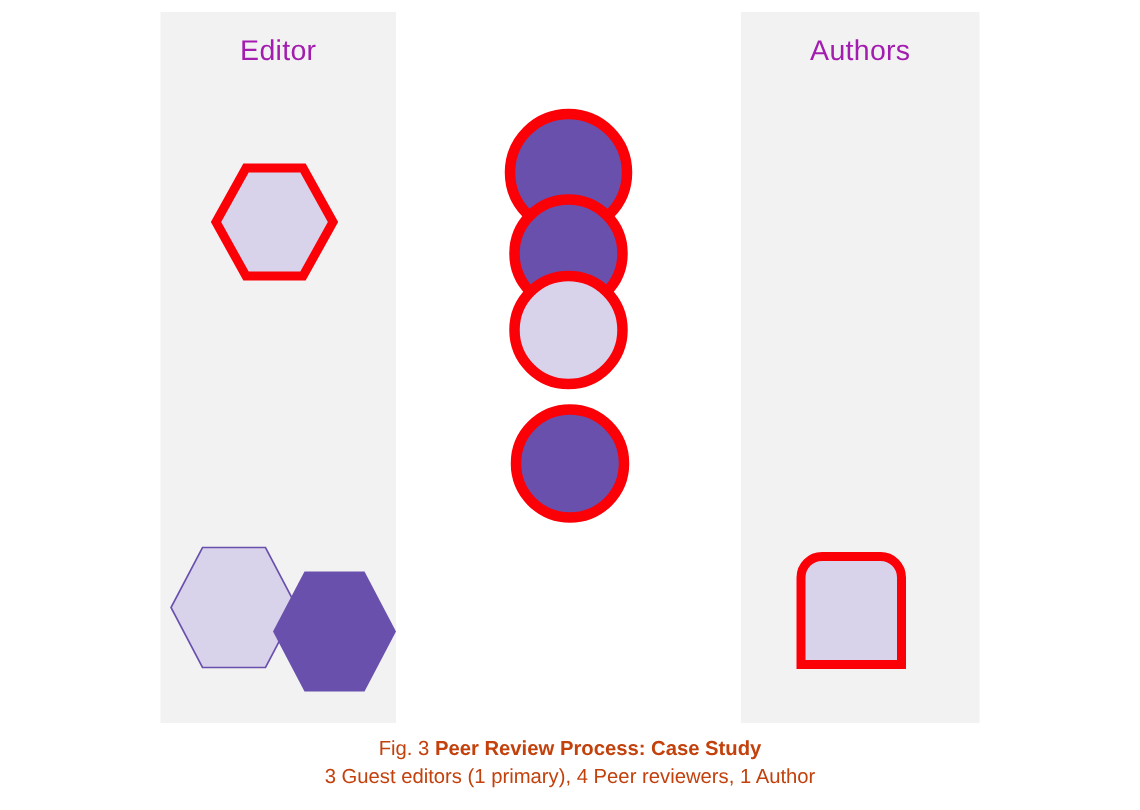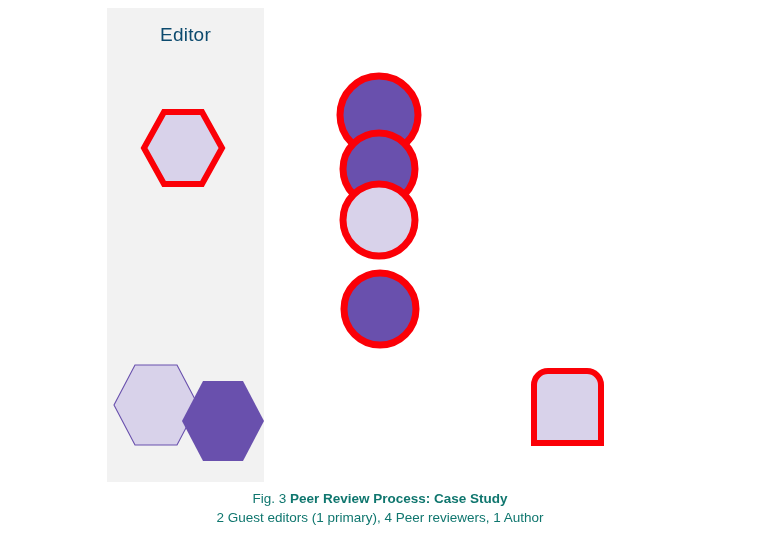--- a/index.html
+++ b/index.html
@@ -35,39 +35,39 @@
   #panel-authors   { left: 494px; width: 159px; }
 
   .panel-title {
     position: absolute;
     top: 17px;
     left: 0;
     width: 100%;
     text-align: center;
     font-size: 19px;
     font-weight: 400;
-    color: #0c4a6e;
+    color: #a21caf;
     letter-spacing: 0.2px;
     line-height: 1;
   }
 
   
   .shape {
     position: absolute;
   }
   .shape svg { display: block; overflow: visible; }
 
   
   #caption {
     position: absolute;
     left: 0;
     top: 490px;
     width: 760px;
     text-align: center;
-    color: #0f766e;
+    color: #c2410c;
     line-height: 1.35;
   }
   #caption-line1 {
     font-size: 13.5px;
     font-weight: 400;
   }
   #caption-line1 .bold {
     font-weight: 700;
   }
   #caption-line2 {
@@ -121,27 +121,30 @@
       <circle cx="43" cy="43" r="36" fill="#d8d2ea" stroke="#fb0007" stroke-width="7"></circle>
     </svg>
   </div>
 
   <div class="shape" style="left:337px; top:266px;">
     <svg width="86" height="86" viewBox="0 0 86 86">
       <circle cx="43" cy="43" r="36" fill="#6950ad" stroke="#fb0007" stroke-width="7"></circle>
     </svg>
   </div>
 
+  <div class="panel" id="panel-authors">
+    <div class="panel-title">Authors</div>
+  </div>
 
   <div class="shape" style="left:530px; top:367px;">
     <svg width="78" height="80" viewBox="0 0 78 80">
       <path d="M 4,76 L 4,18 A 14,14 0 0 1 18,4 L 57,4 A 14,14 0 0 1 71,18 L 71,76 Z" fill="#d8d2ea" stroke="#fb0007" stroke-width="6" stroke-linejoin="miter"></path>
     </svg>
   </div>
 
   <div id="caption">
     <div id="caption-line1">
       <span>Fig. 3 </span><span class="bold">Peer Review Process: Case Study</span>
     </div>
-    <div id="caption-line2">2 Guest editors (1 primary), 4 Peer reviewers, 1 Author</div>
+    <div id="caption-line2">3 Guest editors (1 primary), 4 Peer reviewers, 1 Author</div>
   </div>
 
 </div>
 
 </body></html>

